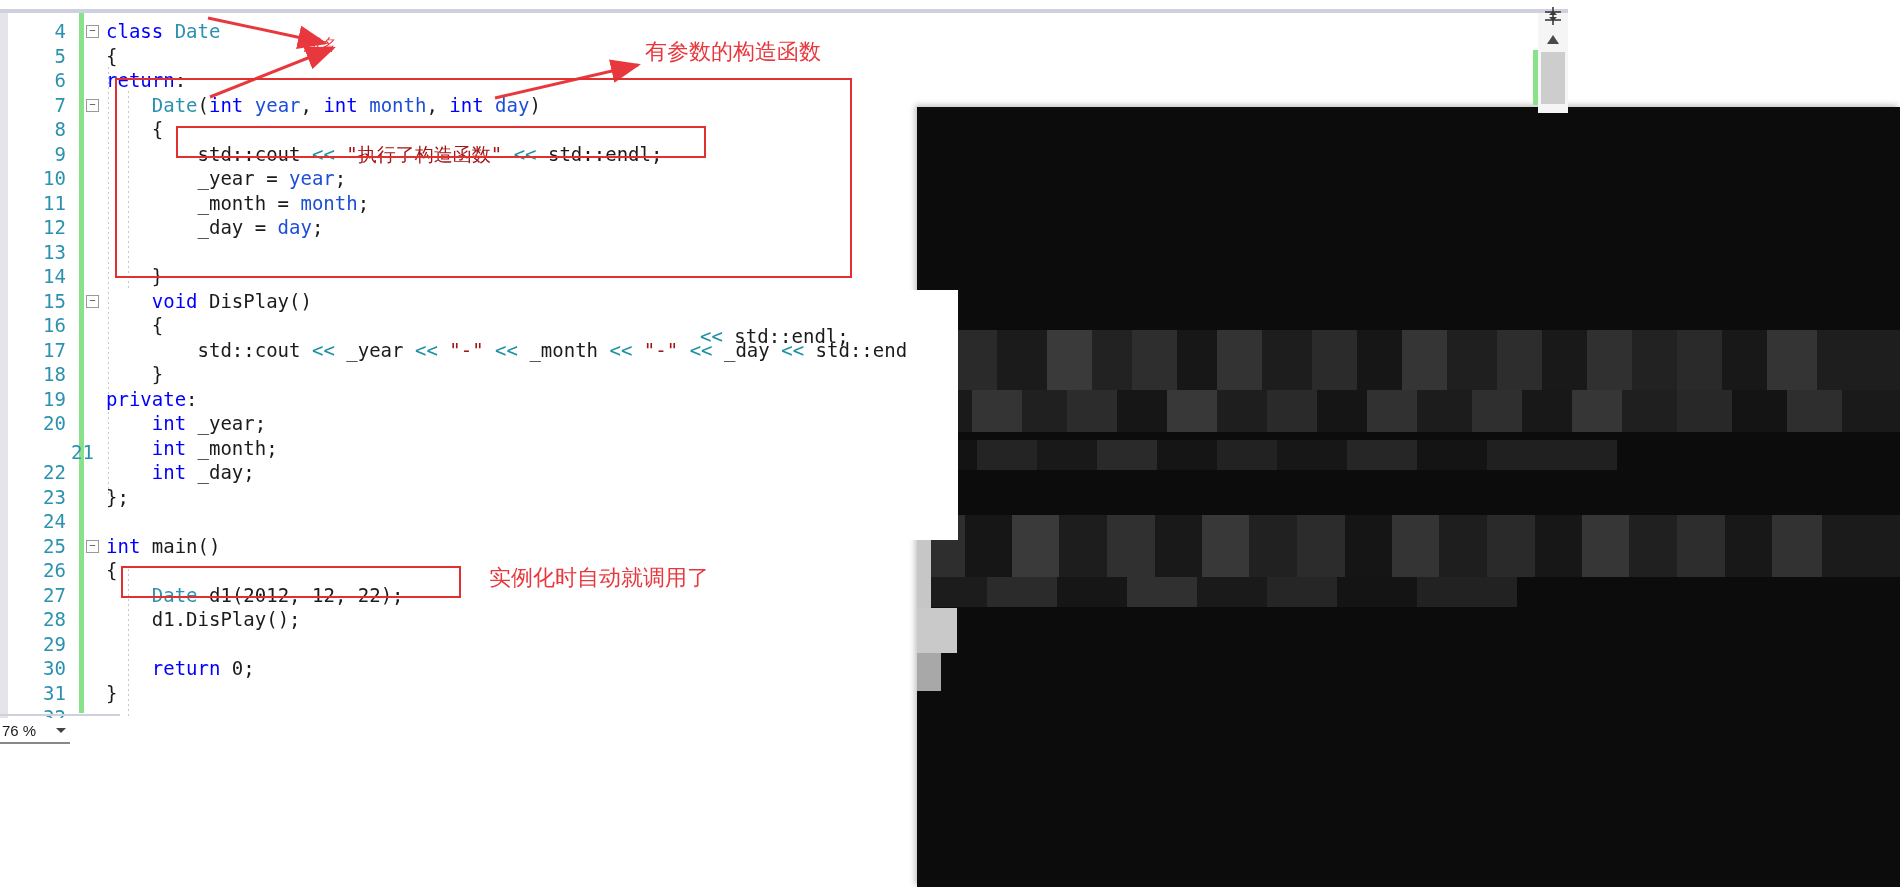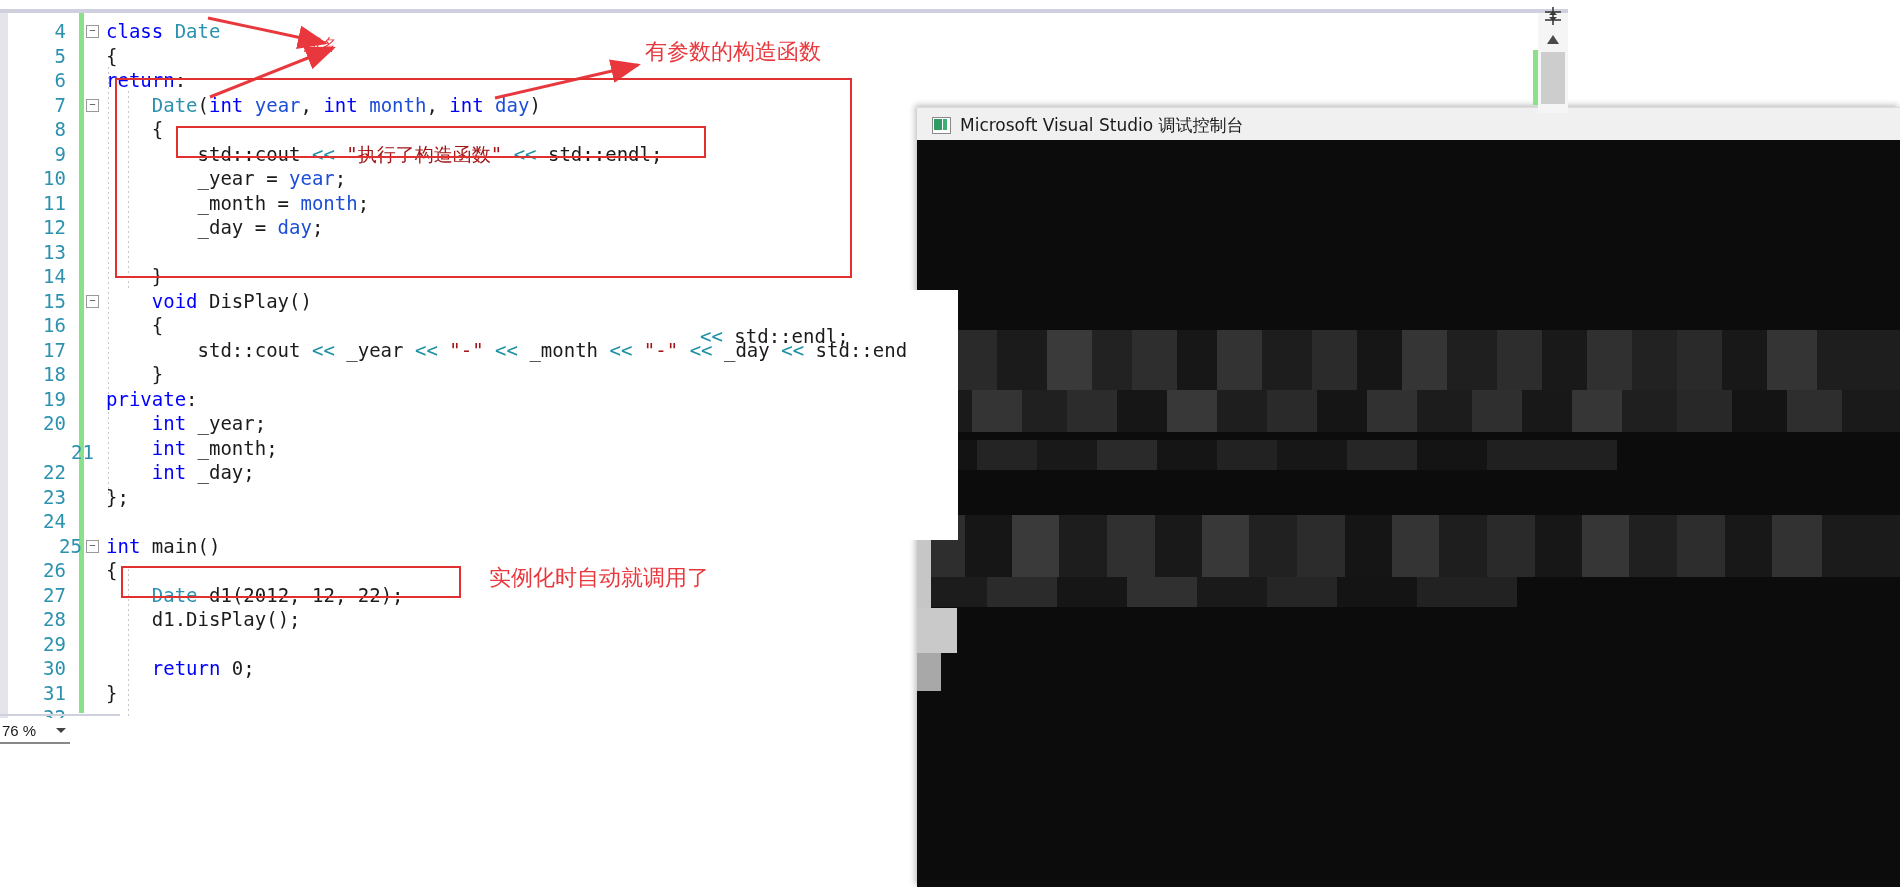--- a/index.html
+++ b/index.html
@@ -113,21 +113,21 @@
       <div class="code-line" style="top: 275.5px;"><span class="lnum" style="top: 0px;">15</span><span class="fold" style="left: 86px; top: 6px;">−</span><span class="ctext">    <span class="kw">void</span> <span class="ident">DisPlay</span>()</span></div>
       <div class="code-line" style="top: 300px;"><span class="lnum" style="top: 0px;">16</span><span class="ctext">    {</span></div>
       <div class="code-line" style="top: 324.5px;"><span class="lnum" style="top: 0px;">17</span><span class="ctext">        <span class="ident">std</span>::<span class="ident">cout</span> <span class="op">&lt;&lt;</span> <span class="ident">_year</span> <span class="op">&lt;&lt;</span> <span class="str">"-"</span> <span class="op">&lt;&lt;</span> <span class="ident">_month</span> <span class="op">&lt;&lt;</span> <span class="str">"-"</span> <span class="op">&lt;&lt;</span> <span class="ident">_day</span> <span class="op">&lt;&lt;</span> <span class="ident">std</span>::<span class="ident">endl</span>;</span></div>
       <div class="code-line" style="top: 349px;"><span class="lnum" style="top: 0px;">18</span><span class="ctext">    }</span></div>
       <div class="code-line" style="top: 373.5px;"><span class="lnum" style="top: 0px;">19</span><span class="ctext"><span class="kw">private</span>:</span></div>
       <div class="code-line" style="top: 398px;"><span class="lnum" style="top: 0px;">20</span><span class="ctext">    <span class="kw">int</span> <span class="ident">_year</span>;</span></div>
       <div class="code-line" style="top: 422.5px;"><span class="lnum" style="top: 4px; padding-left: 28px;">21</span><span class="ctext">    <span class="kw">int</span> <span class="ident">_month</span>;</span></div>
       <div class="code-line" style="top: 447px;"><span class="lnum" style="top: 0px;">22</span><span class="ctext">    <span class="kw">int</span> <span class="ident">_day</span>;</span></div>
       <div class="code-line" style="top: 471.5px;"><span class="lnum" style="top: 0px;">23</span><span class="ctext">};</span></div>
       <div class="code-line" style="top: 496px;"><span class="lnum" style="top: 0px;">24</span><span class="ctext"></span></div>
-      <div class="code-line" style="top: 520.5px;"><span class="lnum" style="top: 0px; padding-left: 16px;">25</span><span class="fold" style="left: 86px; top: 6px;">−</span><span class="ctext"><span class="kw">int</span> <span class="ident">main</span>()</span></div>
+      <div class="code-line" style="top: 520.5px;"><span class="lnum" style="top: 0px;">25</span><span class="fold" style="left: 86px; top: 6px;">−</span><span class="ctext"><span class="kw">int</span> <span class="ident">main</span>()</span></div>
       <div class="code-line" style="top: 545px;"><span class="lnum" style="top: 0px; text-align: right;">26</span><span class="ctext">{</span></div>
       <div class="code-line" style="top: 569.5px;"><span class="lnum" style="top: 0px;">27</span><span class="ctext">    <span class="type">Date</span> <span class="ident">d1</span>(<span class="ident">2012</span>, <span class="ident">12</span>, <span class="ident">22</span>);</span></div>
       <div class="code-line" style="top: 594px;"><span class="lnum" style="top: 0px;">28</span><span class="ctext">    <span class="ident">d1</span>.<span class="ident">DisPlay</span>();</span></div>
       <div class="code-line" style="top: 618.5px;"><span class="lnum" style="top: 0px;">29</span><span class="ctext"></span></div>
       <div class="code-line" style="top: 643px;"><span class="lnum" style="top: 0px;">30</span><span class="ctext">    <span class="kw">return</span> <span class="ident">0</span>;</span></div>
       <div class="code-line" style="top: 667.5px;"><span class="lnum" style="top: 0px;">31</span><span class="ctext">}</span></div>
       <div class="code-line" style="top: 692px;"><span class="lnum" style="top: 0px;">32</span><span class="ctext"></span></div>
     </div>
 </div>
 
@@ -164,27 +164,20 @@
 
 <div class="redbox" style="left:115px;top:78px;width:737px;height:200px;"></div>
 
 <div class="redbox" style="left:176px;top:126px;width:530px;height:32px;"></div>
 
 <div class="redbox" style="left:121px;top:566px;width:340px;height:32px;"></div>
 
 <div class="redlabel" style="left:489px;top:567px;font-size:22px;">实例化时自动就调用了</div>
 
 <div id="console-win">
-  <div id="console-title">
-    <div id="console-icon">
-        <i></i>
-        <b></b>
-      </div>
-    <div class="tt">Microsoft Visual Studio 调试控制台</div>
-  </div>
   <div id="console-body">
 
     <div class="px" style="left:0px;top:190px;width:983px;height:60px;
          background:
            linear-gradient(90deg,
              #141414 0 40px,#2a2a2a 40px 80px,#1b1b1b 80px 130px,#3a3a3a 130px 175px,
              #222 175px 215px,#2e2e2e 215px 260px,#171717 260px 300px,#333 300px 345px,
              #1d1d1d 345px 395px,#2b2b2b 395px 440px,#161616 440px 485px,#353535 485px 530px,
              #1f1f1f 530px 580px,#2d2d2d 580px 625px,#191919 625px 670px,#303030 670px 715px,
              #222 715px 760px,#2a2a2a 760px 805px,#181818 805px 850px,#343434 850px 900px,

